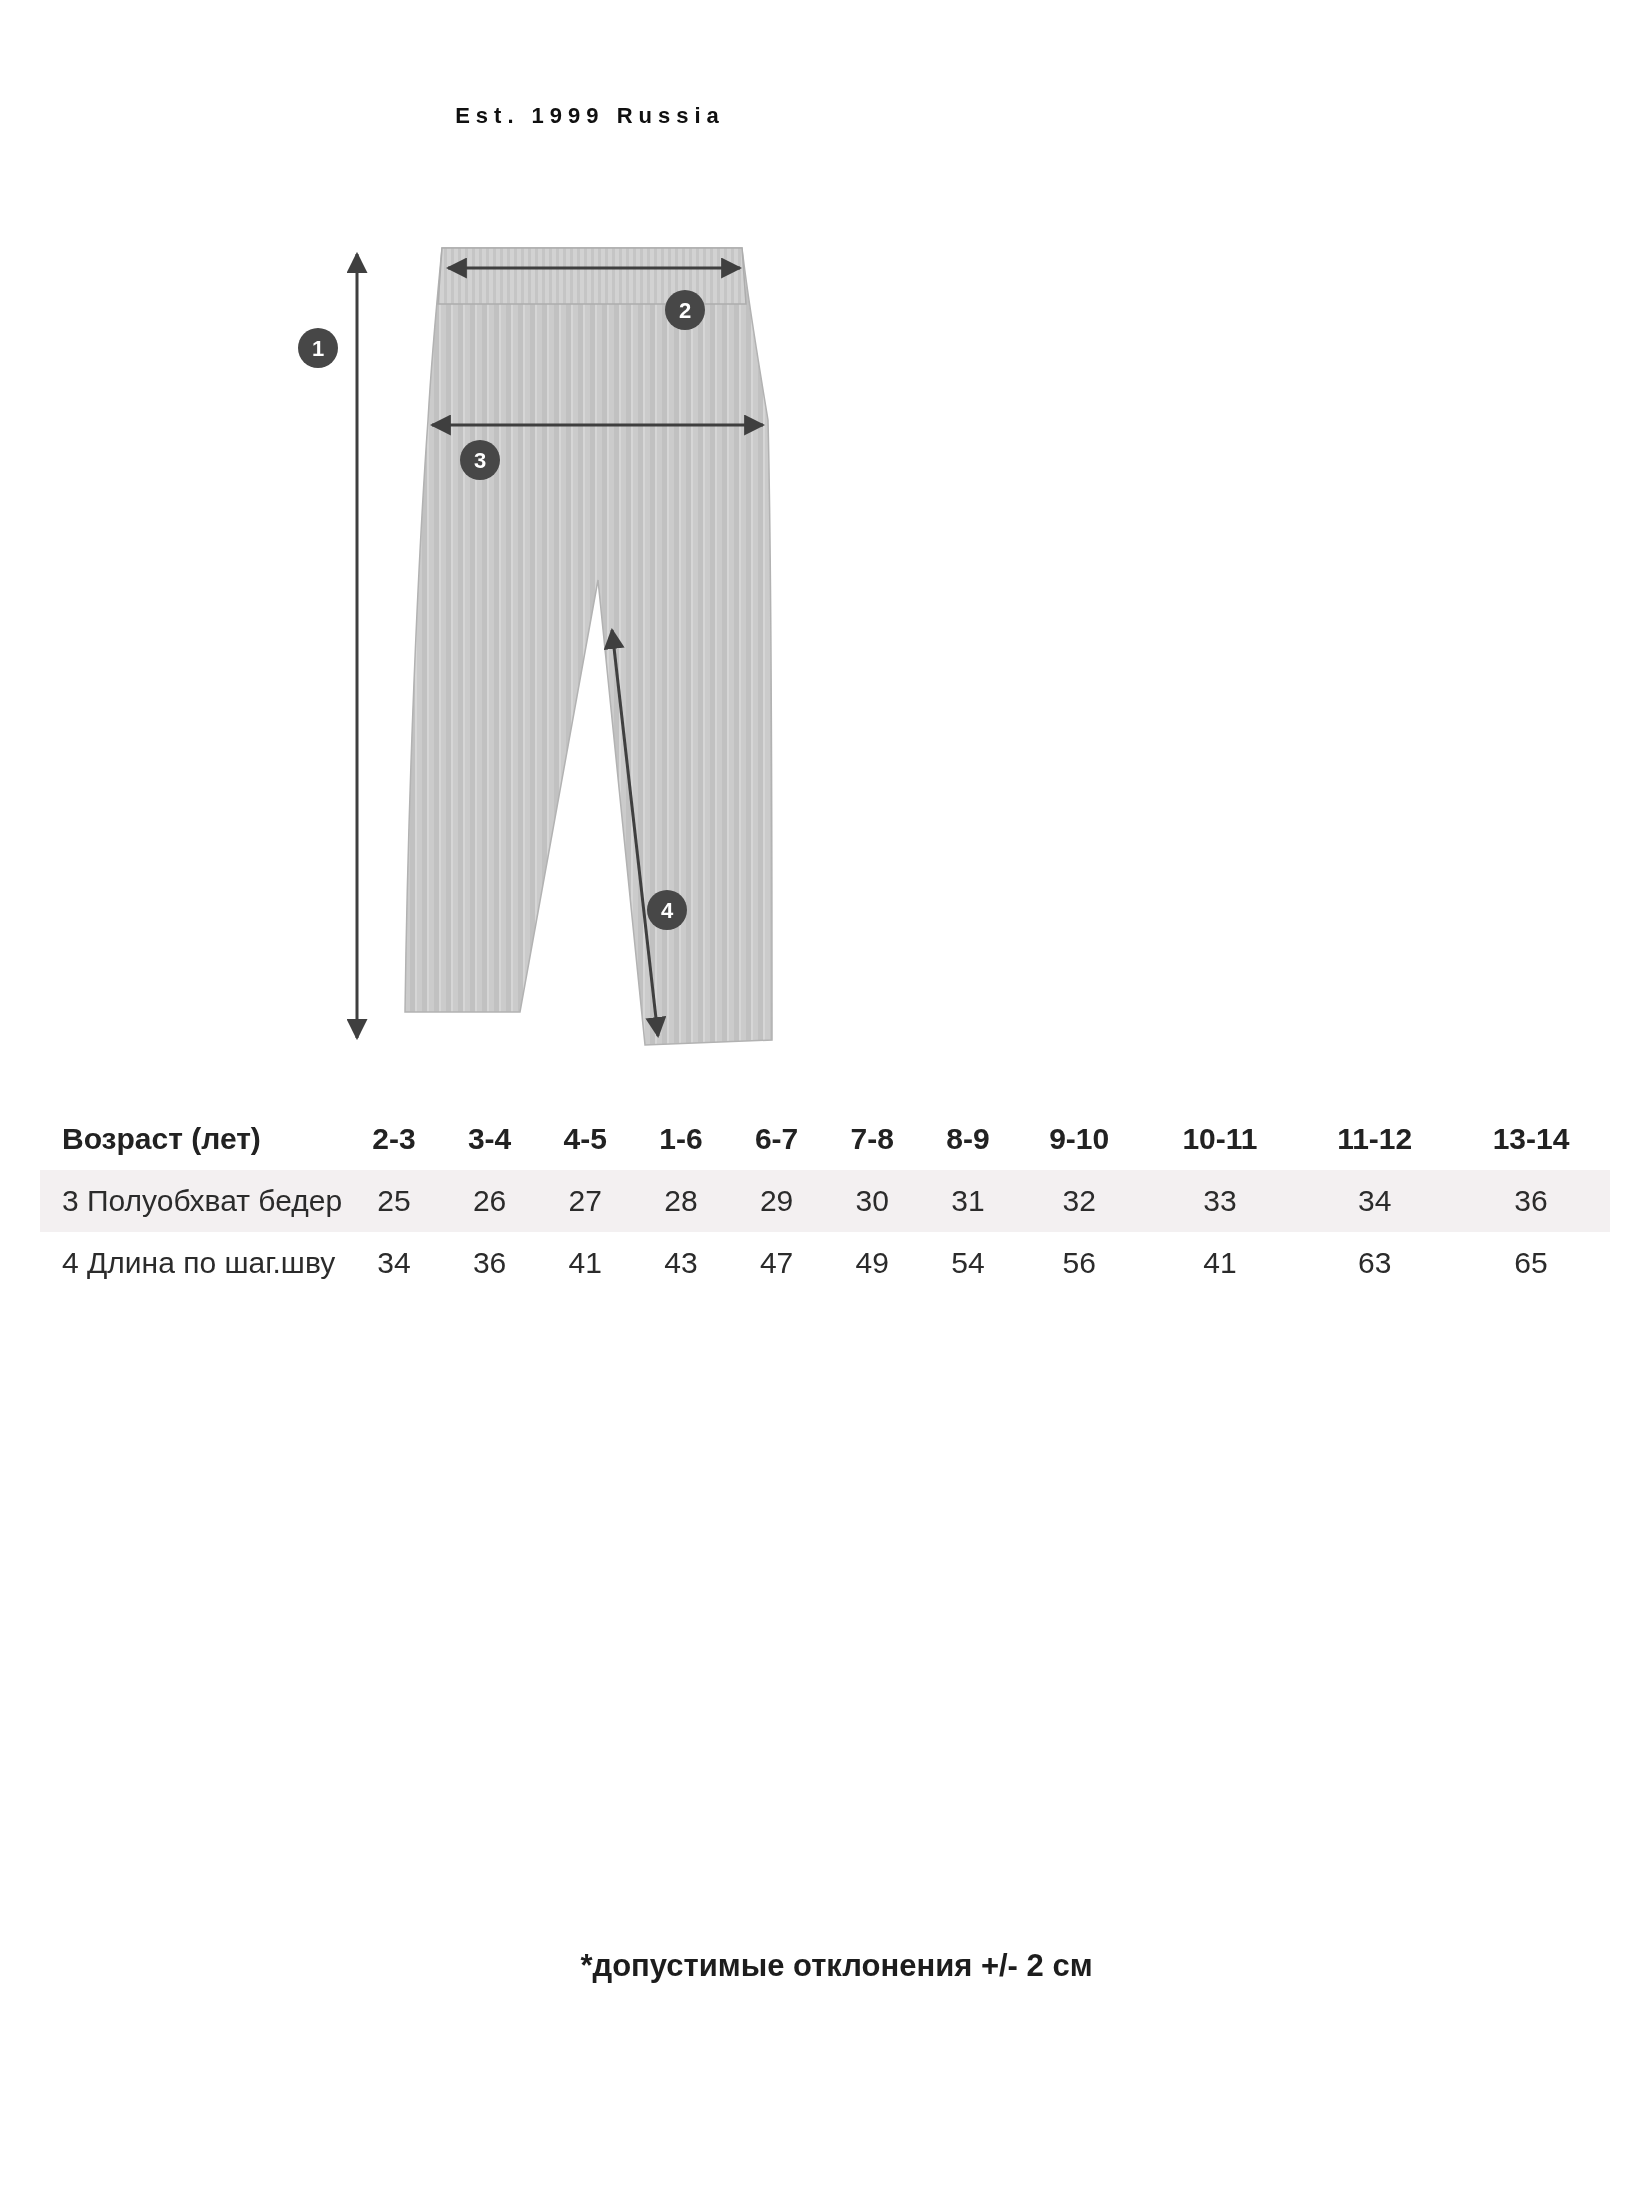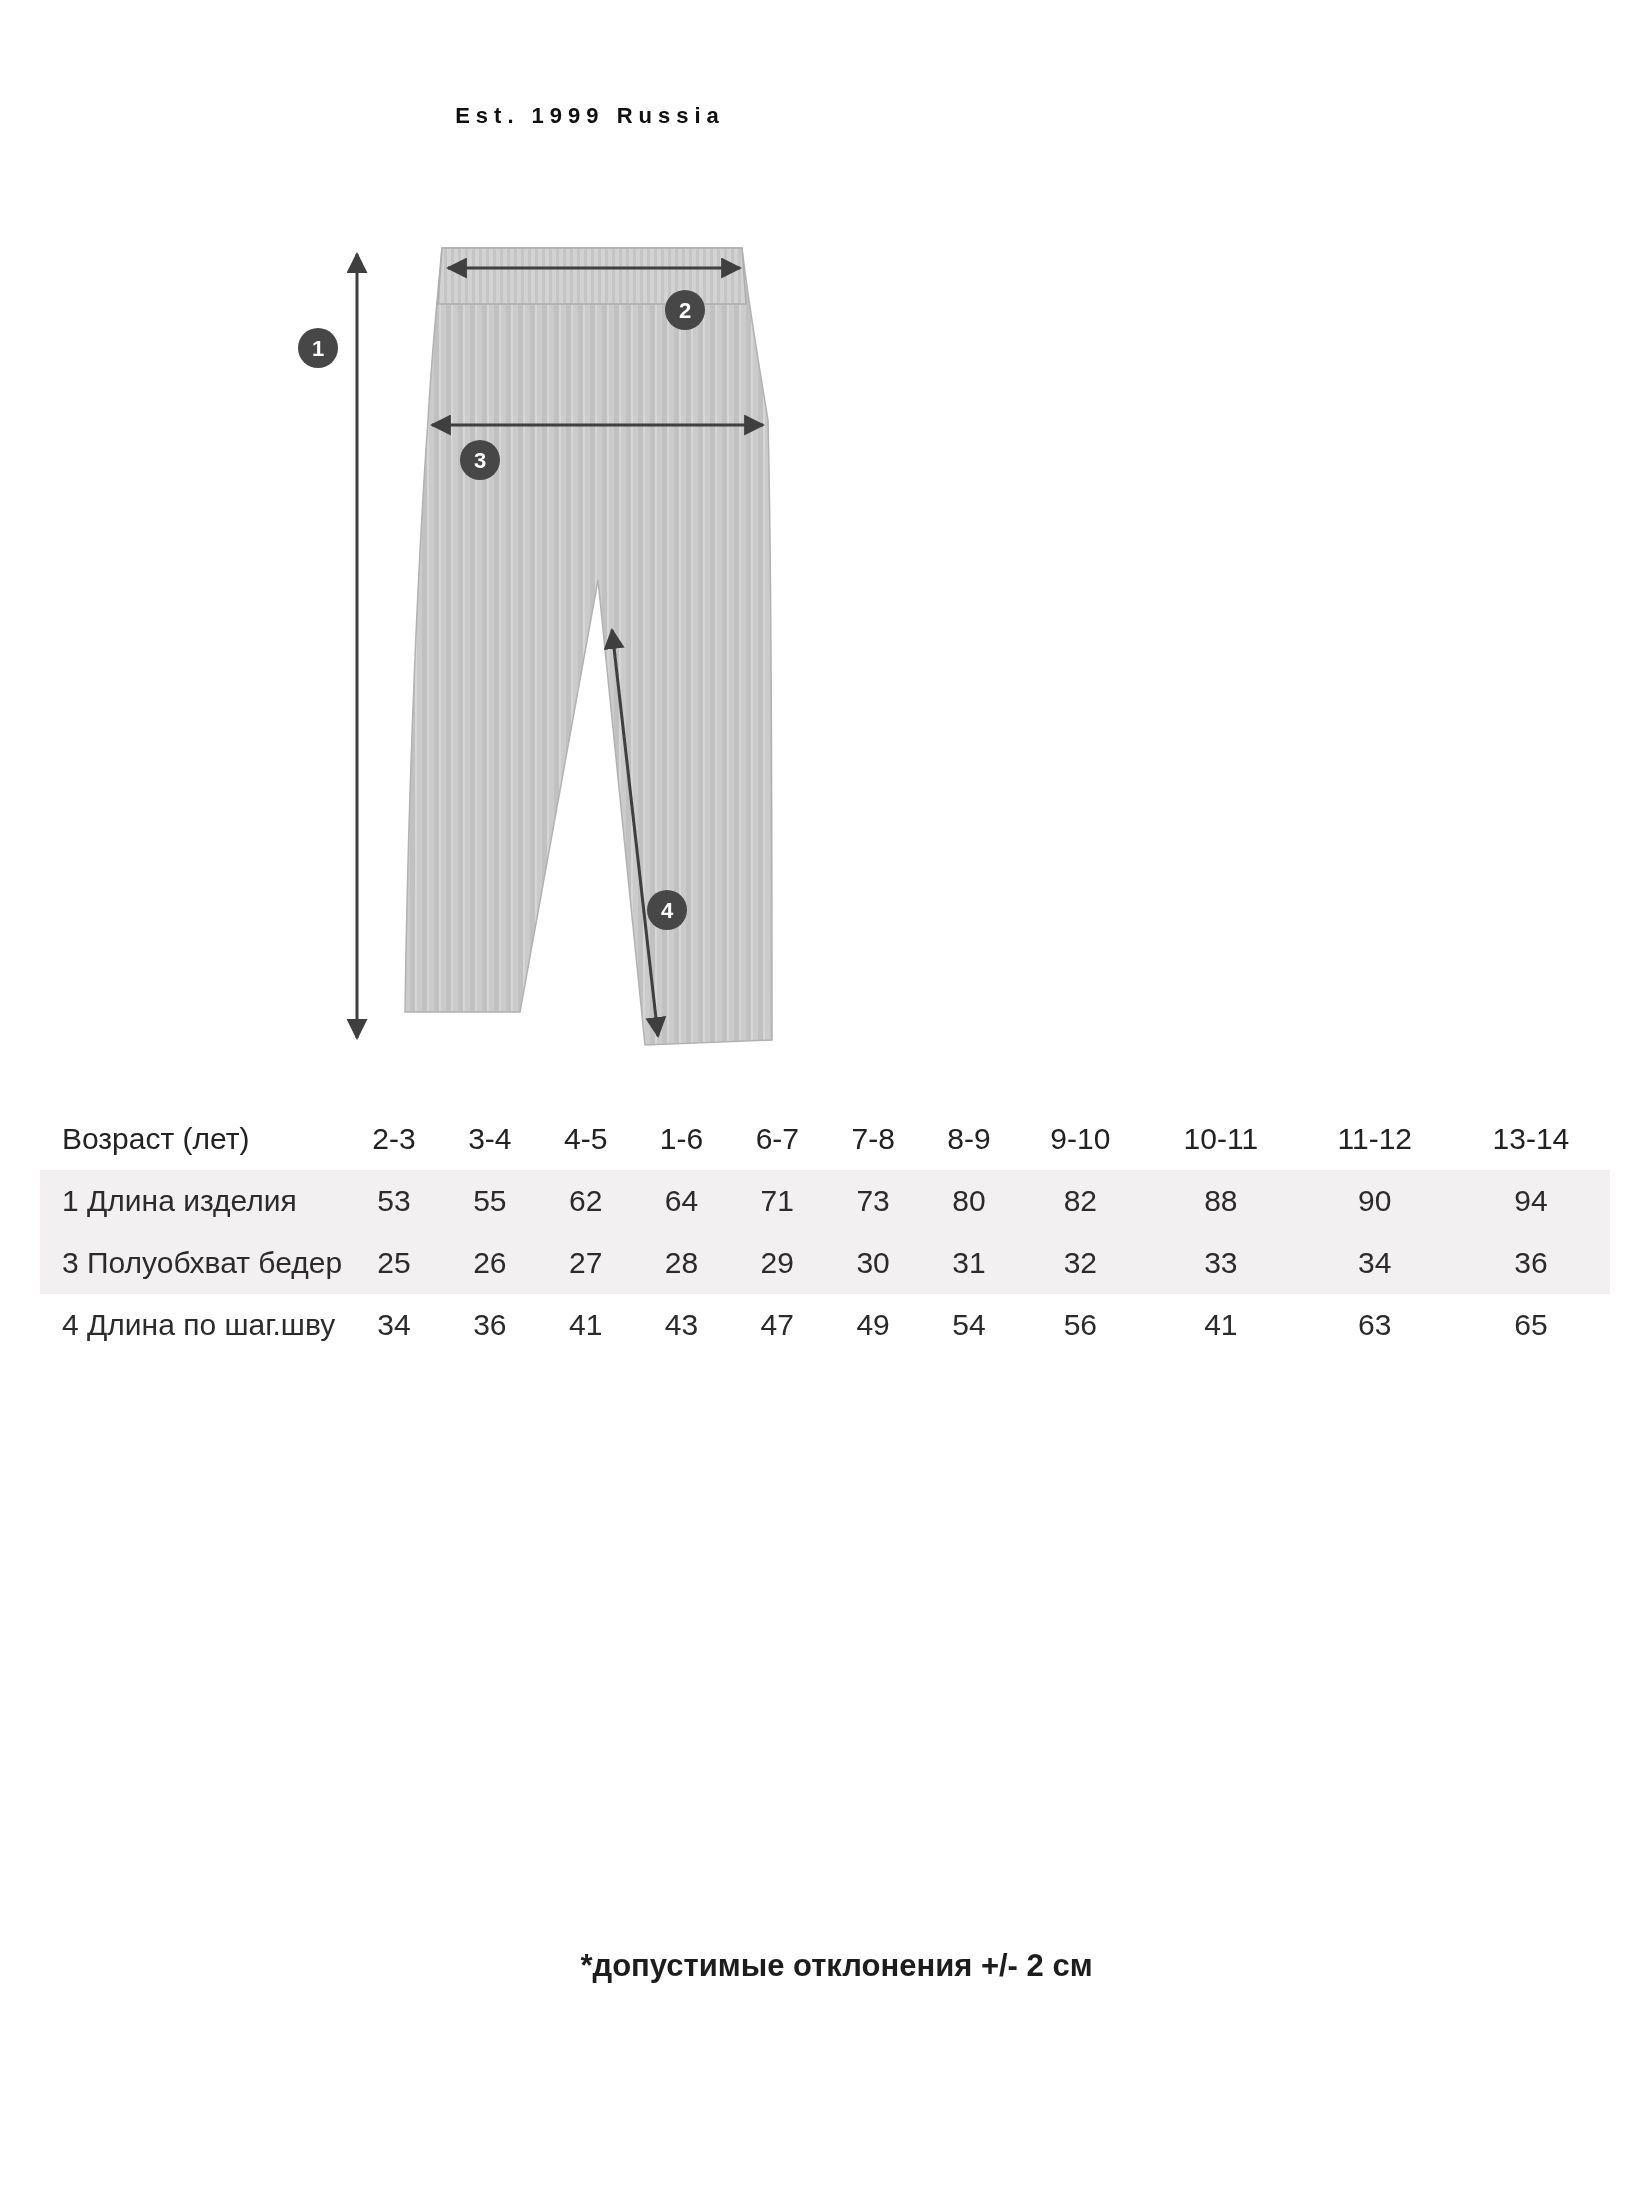--- a/index.html
+++ b/index.html
@@ -25,21 +25,21 @@
   .size-table-wrap { position: absolute; left: 40px; top: 1108px; width: 1570px; }
   table.size-table { width: 100%; border-collapse: collapse; }
   .size-table th, .size-table td {
     font-size: 30px;
     text-align: center;
     padding: 14px 4px;
     font-weight: 400;
     color: #2b2b2b;
     white-space: nowrap;
   }
-  .size-table thead th { font-weight: 400; color: #222222; }
+  .size-table thead th { font-weight: 700; color: #222222; }
   .size-table .label-col { text-align: left; padding-left: 22px; width: 275px; }
   .size-table tr.striped { background: #f3f0f1; }
 
   
   .footnote {
     position: absolute;
     left: 12px; top: 1948px;
     width: 100%;
     text-align: center;
     font-size: 31px;
@@ -124,34 +124,20 @@
             <th>7-8</th>
             <th>8-9</th>
             <th>9-10</th>
             <th>10-11</th>
             <th>11-12</th>
             <th>13-14</th>
           </tr>
       </thead>
       <tbody id="table-body">
           <tr class="striped">
-            <td class="label-col">1 Длина изделия</td>
-            <td>53</td>
-            <td>55</td>
-            <td>62</td>
-            <td>64</td>
-            <td>71</td>
-            <td>73</td>
-            <td>80</td>
-            <td>82</td>
-            <td>88</td>
-            <td>90</td>
-            <td>94</td>
-          </tr>
-          <tr class="striped">
             <td class="label-col">3 Полуобхват бедер</td>
             <td>25</td>
             <td>26</td>
             <td>27</td>
             <td>28</td>
             <td>29</td>
             <td>30</td>
             <td>31</td>
             <td>32</td>
             <td>33</td>

